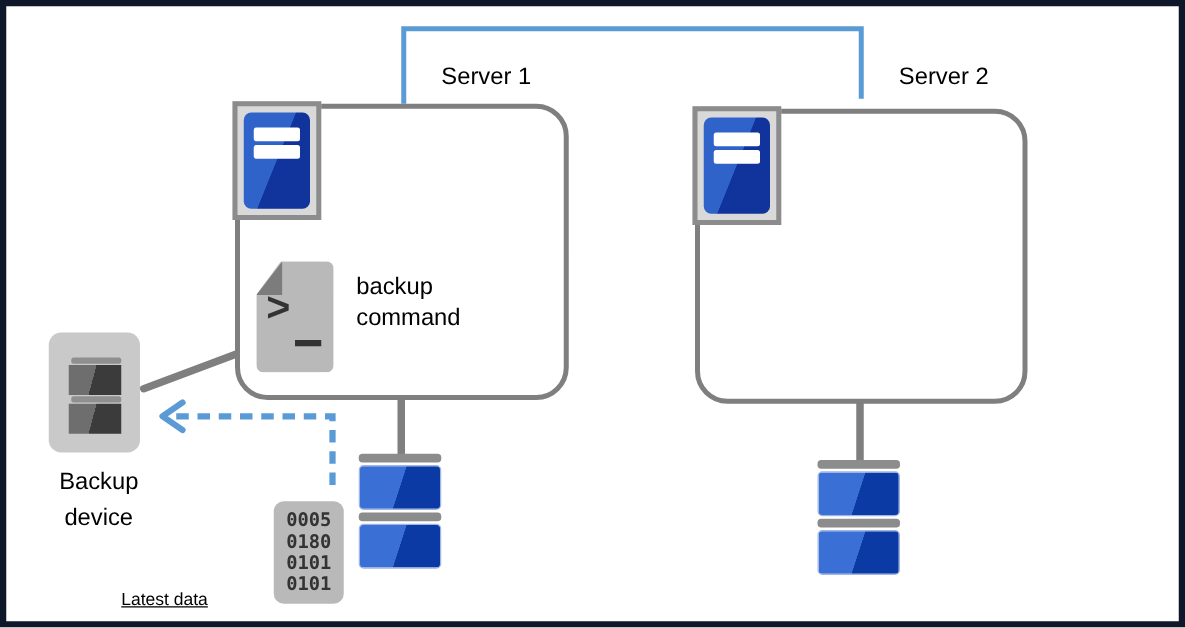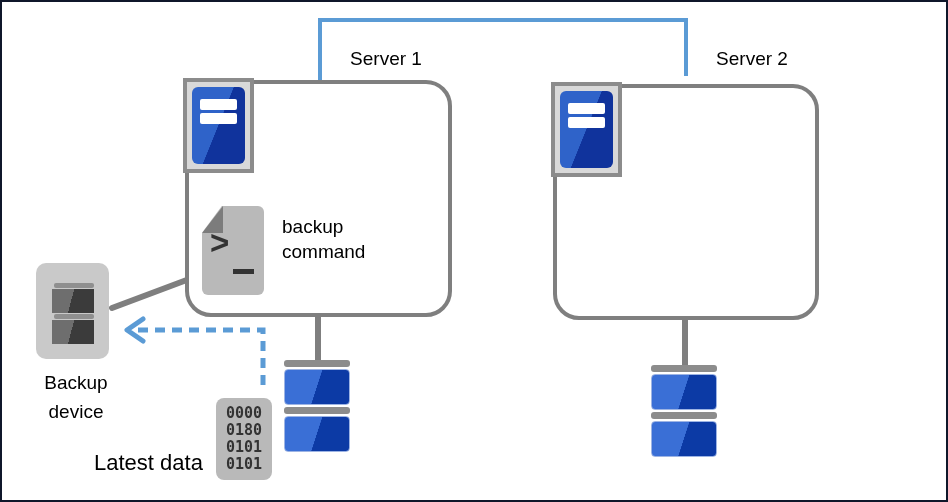--- a/index.html
+++ b/index.html
@@ -1,18 +1,18 @@
 <!DOCTYPE html>
 <html><head>
 <meta charset="utf-8">
 <style>
   html,body { margin:0; padding:0; background:#fff; }
   .canvas {
     position:relative; width:948px; height:502px; background:#ffffff;
-    border:2px solid #0f172a; box-sizing:border-box;
+    border:5px solid #0f172a; box-sizing:border-box;
     font-family:"Liberation Sans", sans-serif; color:#000; overflow:hidden;
   }
   .overlay { position:absolute; left:0; top:0; width:948px; height:502px; z-index:1; pointer-events:none; }
 
   
   .node-box { position:absolute; background:#fff; border:4px solid #7f7f7f; border-radius:26px; box-sizing:border-box; z-index:2; }
   .box1 { left:183px; top:78px; width:267px; height:237px; }
   .box2 { left:551px; top:82px; width:266px; height:236px; }
 
   .server-label { position:absolute; z-index:3; width:132px; text-align:center; font-size:19px; }
@@ -46,21 +46,21 @@
                  background:linear-gradient(105deg,#6e6e6e 46%,#3b3b3b 46%); }
   .ds1 { top:26px; } .ds2 { top:57px; }
   .device-label { position:absolute; left:14px; top:366px; width:120px; text-align:center;
                   font-size:19px; line-height:29px; white-space:pre-line; z-index:3; }
 
   
   .binary { position:absolute; left:214px; top:396px; width:56px; height:82px; background:#b9b9b9;
             border-radius:8px; z-index:3; text-align:center; padding-top:7px; box-sizing:border-box; }
   .binary-row { font-family:"DejaVu Sans Mono", monospace; font-weight:bold; font-size:15px;
                 line-height:17px; color:#333; }
-  .latest-label { position:absolute; left:92px; top:448px; font-size:22px; z-index:3; }
+  .latest-label { position:absolute; left:92px; top:466px; font-size:14px; z-index:3;text-decoration:underline; }
 
   
   .disk { position:absolute; width:66px; z-index:2; }
   .disk1 { left:282px; top:358px; }
   .disk2 { left:649px; top:363px; }
   .disk-cap { width:66px; height:7px; background:#8c8c8c; border-radius:3px; margin-bottom:2px; }
   .disk-body { width:66px; height:36px; border-radius:4px; box-sizing:border-box;
                border:1px solid #9db4e4; margin-bottom:2px;
                background:linear-gradient(108deg,#3a6fd6 49.5%,#0c3aa5 50%); }
 </style>
@@ -109,21 +109,21 @@
   <div class="device">
     <div class="device-bar db1"></div>
     <div class="device-slot ds1"></div>
     <div class="device-bar db2"></div>
     <div class="device-slot ds2"></div>
   </div>
   <div class="device-label">Backup
 device</div>
 
   <div class="binary">
-    <div class="binary-row">0000</div>
+    <div class="binary-row">0005</div>
     <div class="binary-row">0180</div>
     <div class="binary-row">0101</div>
     <div class="binary-row">0101</div>
   </div>
   <div class="latest-label">Latest data</div>
 
   <div class="disk disk1">
     <div class="disk-cap"></div>
     <div class="disk-body"></div>
     <div class="disk-cap"></div>

